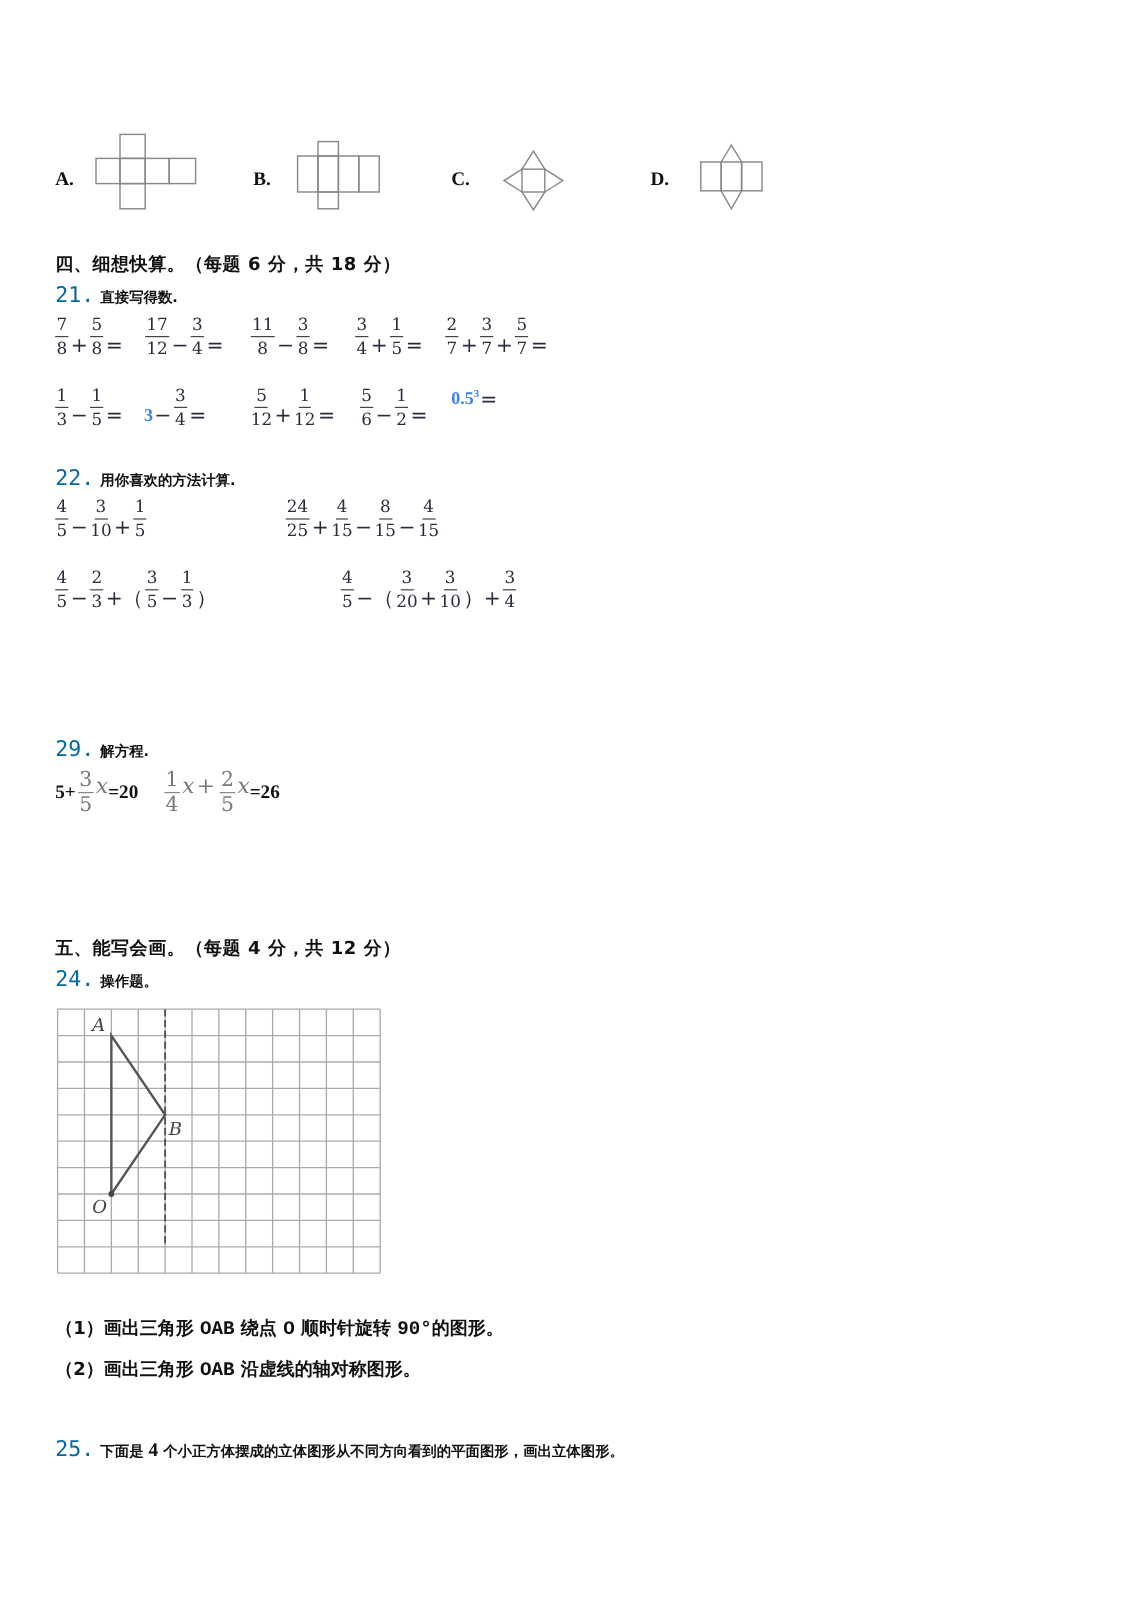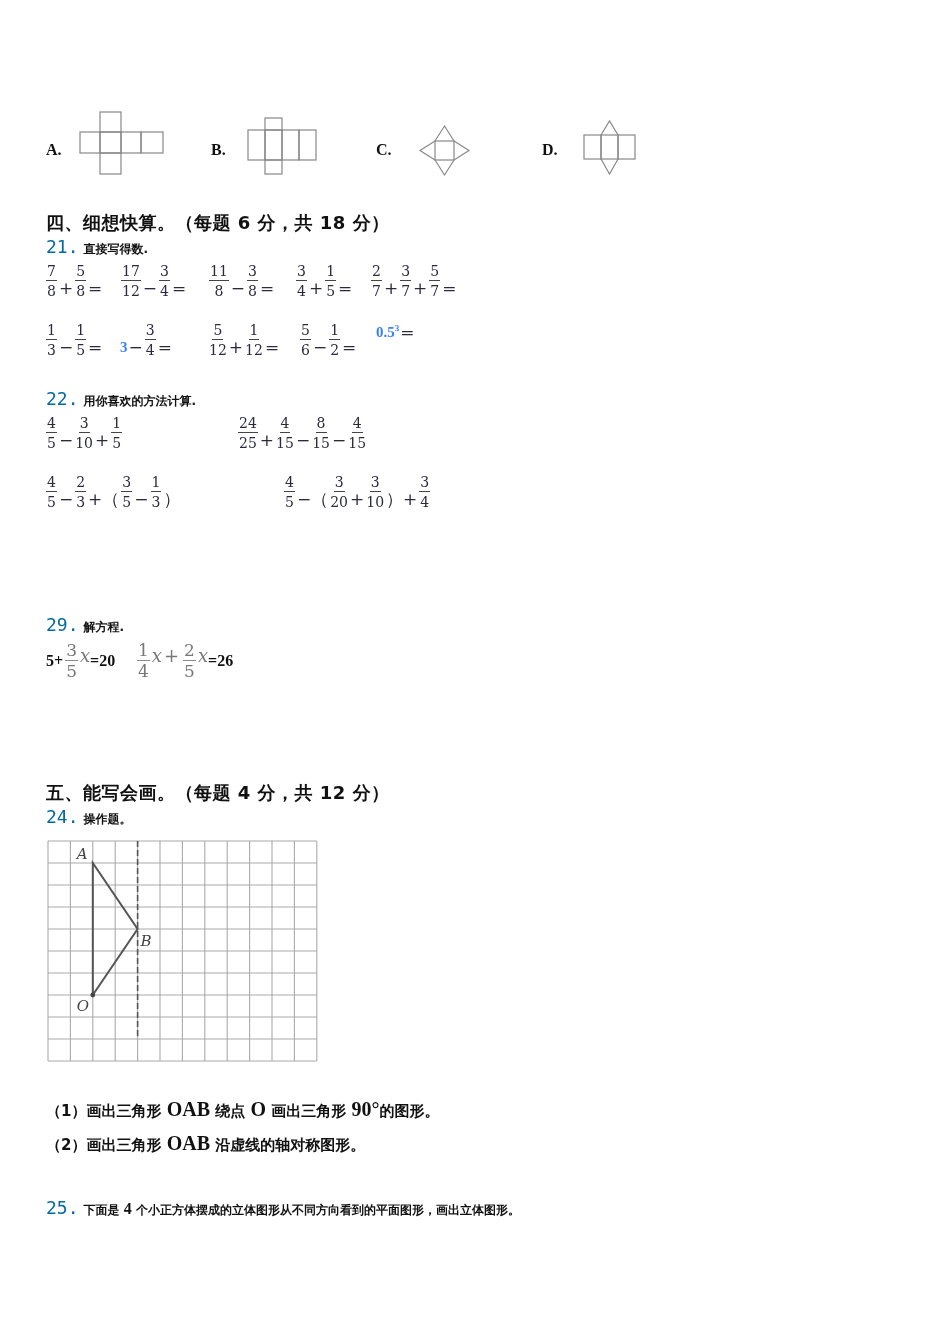--- a/index.html
+++ b/index.html
@@ -1,36 +1,36 @@
 <!DOCTYPE html>
 <html><head>
 <meta charset="utf-8">
 <style>
   html, body { margin: 0; padding: 0; background: #ffffff; }
   body { width: 950px; height: 1344px; position: relative; overflow: hidden;
          font-family: "DejaVu Serif", "Liberation Serif", serif; color: #111; }
   .abs { position: absolute; }
   .opt-label { font-family: "Liberation Serif", serif; font-weight: bold; font-size: 16px; }
-  .heading { font-size: 18px; font-weight: bold; font-family: "DejaVu Sans", sans-serif; letter-spacing: 0.5px; }
+  .heading { font-size: 15px; font-weight: bold; font-family: "DejaVu Sans", sans-serif; letter-spacing: 0.5px; }
   .qnum { font-family: "DejaVu Sans Mono", monospace; font-weight: normal; color: #0369a1; font-size: 18px; }
   .qtext { font-size: 12px; font-weight: bold; font-family: "DejaVu Sans", sans-serif; }
   .expr { display: flex; align-items: flex-end; font-family: "DejaVu Serif", serif; color: #2a2a3c; font-size: 15px; }
   .frac { display: inline-flex; flex-direction: column; align-items: center; line-height: 1; margin: 0 1px; }
   .frac .n { padding: 0 1px 2px; border-bottom: 1.3px solid #444; font-size: 14px; }
   .frac .d { padding-top: 3px; font-size: 14px; }
   .op { font-size: 17px; line-height: 1; padding: 0 1px 1px; }
   .bold-num { font-family: "Liberation Serif", serif; font-weight: bold; font-size: 15px; color: #3b82f6; padding-bottom: 1px; }
   .eq { font-family: "Liberation Serif", serif; font-weight: bold; font-size: 16px; display: flex; align-items: center; }
   .eq .gfrac { display: inline-flex; flex-direction: column; align-items: center; color: #777; font-family: "DejaVu Serif", serif; font-weight: normal; font-size: 17px; line-height: 1; margin: 0 2px; }
   .eq .gfrac .n { border-bottom: 1.3px solid #888; padding: 0 1px 1px; }
   .eq .gfrac .d { padding-top: 2px; }
   .eq .x { color: #777; font-style: italic; font-family: "DejaVu Serif", serif; font-weight: normal; font-size: 18px; margin-top: -12px; }
   .eq .plusg { color: #777; font-weight: normal; font-size: 18px; margin: -12px 2px 0; font-family: "DejaVu Serif", serif; }
   .sub { font-size: 15px; font-weight: bold; font-family: "DejaVu Sans", sans-serif; }
-  .sub .latin { font-family: Liberation Serif, serif; font-size: 20px; }
+  .sub .latin { font-family: Liberation Mono, monospace; font-size: 16px; }
 </style>
 </head>
 <body>
 
 <div class="abs opt-label" style="left:46px;top:141px;">A.</div>
 <svg class="abs" style="left:78px;top:110px;" width="88" height="68">
   <g fill="none" stroke="#888" stroke-width="1.2">
     <rect x="2" y="22" width="20" height="21"></rect>
       <rect x="22" y="22" width="21" height="21"></rect>
     <rect x="43" y="22" width="20" height="21"></rect>
@@ -153,21 +153,21 @@
     <line x1="2" y1="222" x2="270.79999999999995" y2="222" stroke="#aaa" stroke-width="1.1"></line>
     <line x1="91.6" y1="2" x2="91.6" y2="200" stroke="#555" stroke-width="1.6" stroke-dasharray="6,3"></line>
     <polyline points="46.8,156 46.8,24 91.6,90 46.8,156" fill="none" stroke="#555" stroke-width="2"></polyline>
     <circle cx="46.8" cy="156" r="2.4" fill="#444"></circle>
     <text x="30.799999999999997" y="20" font-family="DejaVu Serif, serif" font-style="italic" font-size="15" fill="#444">A</text>
     <text x="94.6" y="107" font-family="DejaVu Serif, serif" font-style="italic" font-size="15" fill="#444">B</text>
     <text x="30.799999999999997" y="172" font-family="DejaVu Serif, serif" font-style="italic" font-size="15" fill="#444">O</text>
   </svg>
 
 <div class="abs sub" style="left:46px;top:1098px;">
-  <span>（1）画出三角形 </span><span class="latin">OAB</span><span> 绕点 </span><span class="latin">O</span><span> 画出三角形 </span><span class="latin">90°</span><span>的图形。</span>
+  <span>（1）画出三角形 </span><span class="latin">OAB</span><span> 绕点 </span><span class="latin">O</span><span> 顺时针旋转 </span><span class="latin">90°</span><span>的图形。</span>
 </div>
 <div class="abs sub" style="left:46px;top:1132px;">
   <span>（2）画出三角形 </span><span class="latin">OAB</span><span> 沿虚线的轴对称图形。</span>
 </div>
 <div class="abs" style="left:46px;top:1165px;margin-top:32px;">
   <span class="qnum">25.</span>
   <span class="qtext">下面是 </span><span class="qtext" style="font-family:'Liberation Serif',serif;font-size:16px;">4</span><span class="qtext"> 个小正方体摆成的立体图形从不同方向看到的平面图形，画出立体图形。</span>
 </div>
 
 <div class="abs expr" style="left: 45px; top: 264px;">

